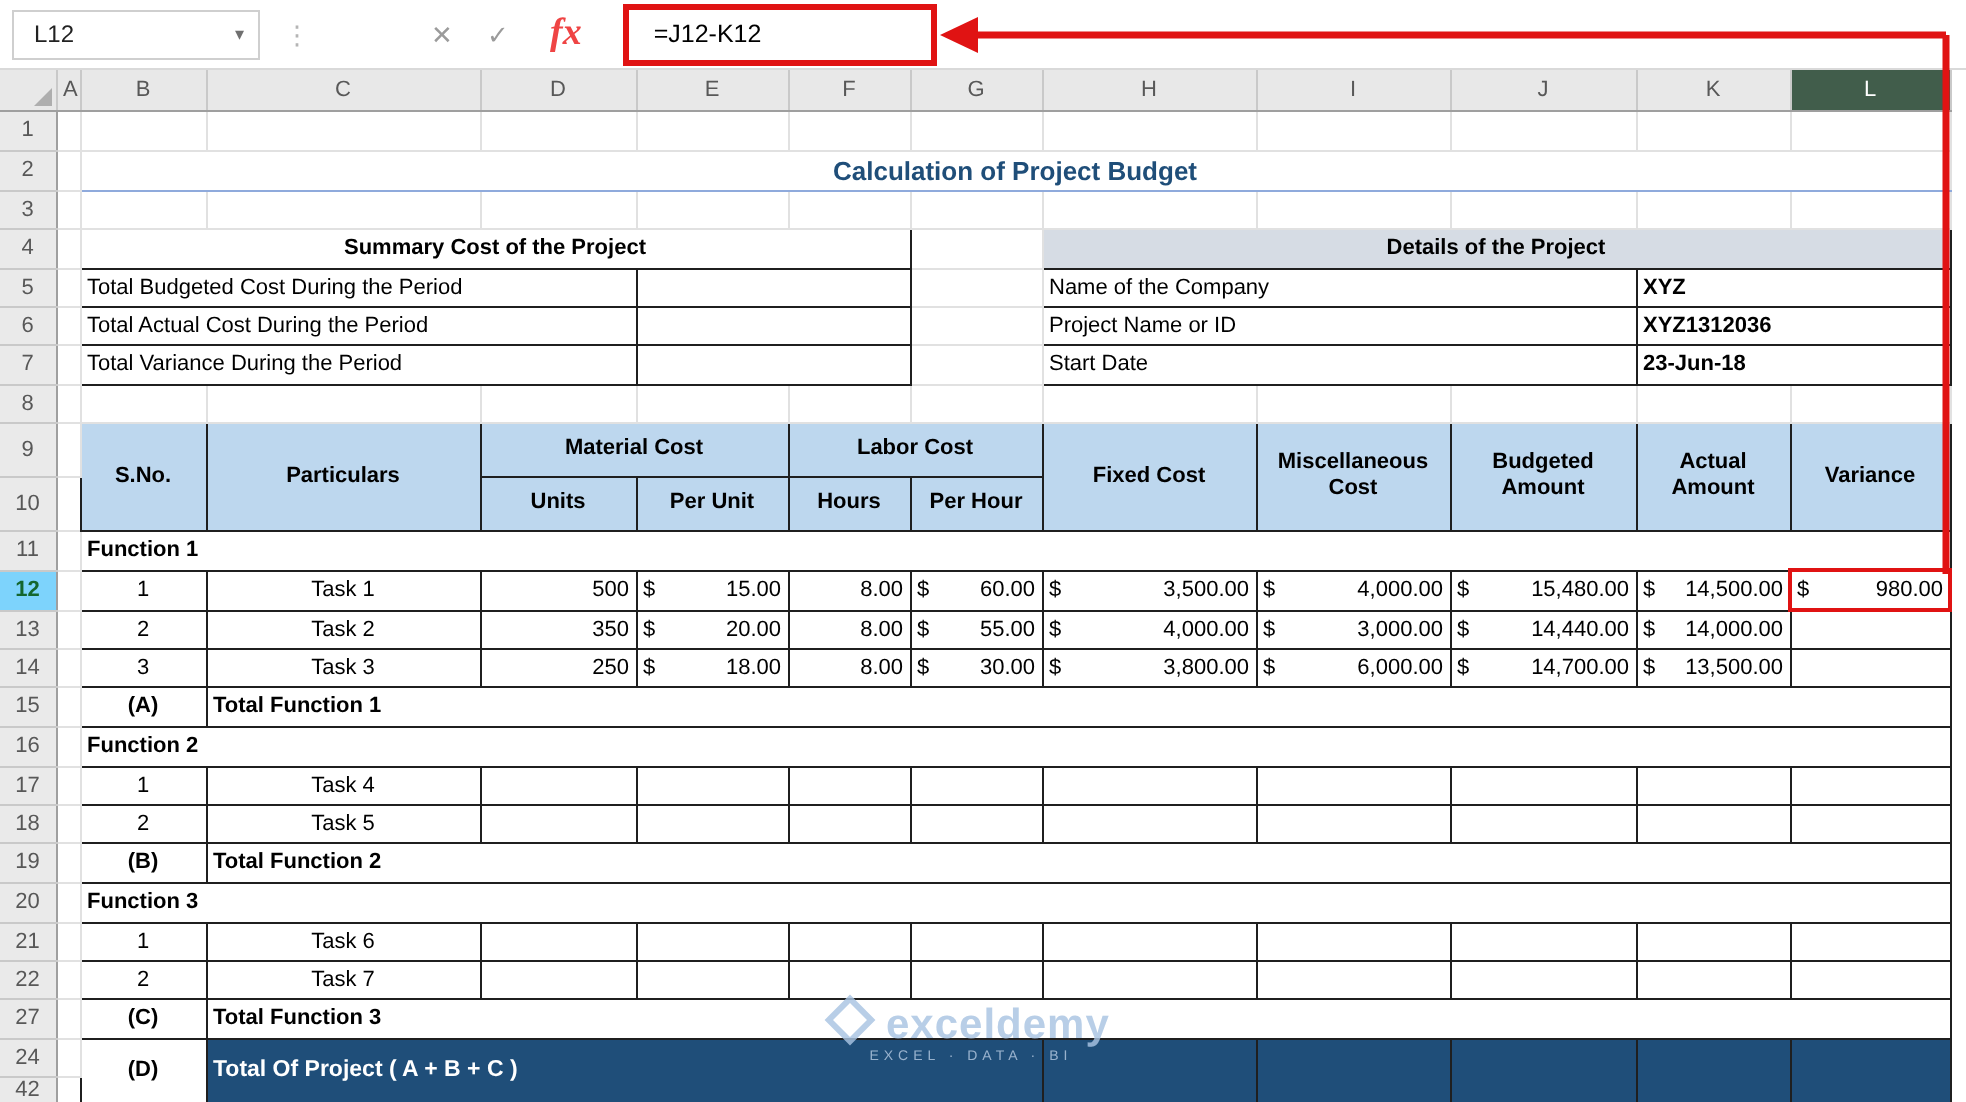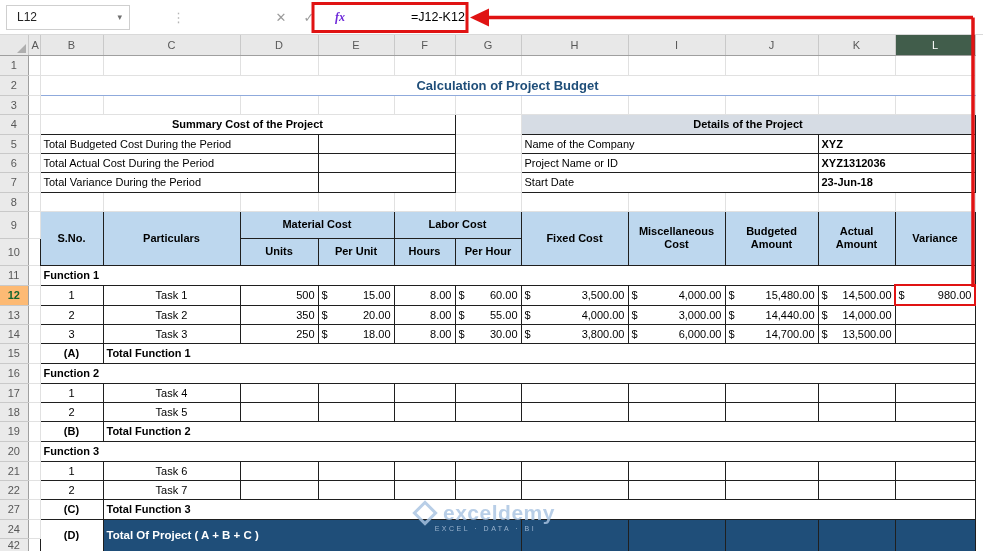--- a/index.html
+++ b/index.html
@@ -1,71 +1,71 @@
 <!DOCTYPE html>
 <html><head>
 <meta charset="utf-8">
 <style>
   html,body{margin:0;padding:0;}
   body{width:983px;height:551px;position:relative;overflow:hidden;background:#fff;
        font-family:"Liberation Sans",sans-serif;}
 
   
   .topbar{height:35px;display:flex;align-items:center;background:#fff;
-          border-bottom:1px solid #d9d9d9;box-sizing:border-box;gap:30px;}
+          border-bottom:1px solid #d9d9d9;box-sizing:border-box;}
   .namebox{margin-left:6px;width:124px;height:25px;border:1px solid #cfcfcf;background:#fff;
            display:flex;align-items:center;justify-content:space-between;
            padding:0 7px 0 10px;font-size:12px;color:#222;box-sizing:border-box;}
   .chev{font-size:9px;color:#707070;}
   .grip{color:#b5b5b5;font-size:13px;margin:0 0 0 12px;}
   .fbtns{display:flex;align-items:center;margin-left:52px;}
   .fbtn{width:28px;text-align:center;font-size:13px;}
   .cancel,.enter{color:#9b9b9b;}
   .fx{font-style:italic;font-family:"Liberation Serif",serif;font-weight:bold;
-      color:#6d28d9;font-size:12px;margin-left:12px;}
+      color:#ef4444;font-size:19px;margin-left:12px;}
   .formula-text{margin-left:36px;font-size:12.5px;color:#000;}
 
   
   .sheet{position:absolute;top:35px;left:0;width:983px;height:516px;overflow:hidden;}
   table{border-collapse:collapse;table-layout:fixed;width:975px;}
   th,td{padding:0 3px;font-size:11px;overflow:hidden;white-space:nowrap;
         font-weight:normal;vertical-align:middle;box-sizing:border-box;}
   .h13{height:13px}.h19{height:19px}.h20{height:20px}.h27{height:27px}
 
   .colhdr th{background:#e8e8e8;color:#585858;border-right:1px solid #c9c9c9;
              border-bottom:1px solid #9f9f9f;text-align:center;}
   th.corner{position:relative;}
   th.corner::after{content:"";position:absolute;right:2px;bottom:2px;
              border-left:9px solid transparent;border-bottom:9px solid #aeaeae;}
   th.selcol{background:#415d4b;color:#fff;}
 
   .rh{background:#eaeaea;color:#585858;border-right:1px solid #9f9f9f;
       border-bottom:1px solid #c9c9c9;text-align:center;}
-  .selrh{background:#fdba74;color:#14662e;font-weight:bold;}
+  .selrh{background:#7dd3fc;color:#14662e;font-weight:bold;}
 
   .g{background:#fff;border-right:1px solid #e1e1e1;border-bottom:1px solid #e1e1e1;}
 
   .t{border:1.2px solid #1f1f1f;background:#fff;}
   .tc{text-align:center;margin-left:23px;} .b{font-weight:bold;} .num{text-align:right;}
   .money{display:flex;justify-content:space-between;align-items:center;}
   .hdr{border:1.2px solid #1f1f1f;background:#bdd7ee;font-weight:bold;text-align:center;
        white-space:normal;line-height:1.15;}
   .dethdr{background:#d6dce4;}
   .fn{font-weight:bold;}
   .titlecell{color:#1f4e79;font-weight:bold;font-size:13px;text-align:center;
              border-bottom:1.5px solid #8faadc;background:#fff;margin-left:32px;}
   .banner{background:#1f4e79;color:#fff;font-weight:bold;text-align:left;
           font-size:11.5px;border:1.2px solid #1f1f1f;}
   .darkcell{background:#1f4e79;border:1.2px solid #1f1f1f;}
   .selcell{outline:2.6px solid #e01313;outline-offset:-1px;}
 
   
   .watermark{position:absolute;left:416px;top:501px;z-index:6;opacity:.82;
              text-align:center;pointer-events:none;}
-  .wm-row{display:flex;align-items:center;justify-content:center;}
+  .wm-row{display:flex;align-items:flex-start;justify-content:center;}
   .wm-diamond{width:12px;height:12px;border:3px solid #a9c4e2;transform:rotate(45deg);
               display:inline-block;margin-right:9px;}
   .wm-name{font-size:21px;font-weight:bold;color:#a9c4e2;letter-spacing:.5px;}
   .wm-tag{font-size:7px;color:#b4c8e0;letter-spacing:2.5px;margin-top:0;}
 
   
   .annot{position:absolute;top:0;left:0;z-index:10;pointer-events:none;}
 </style>
 </head>
 <body>

